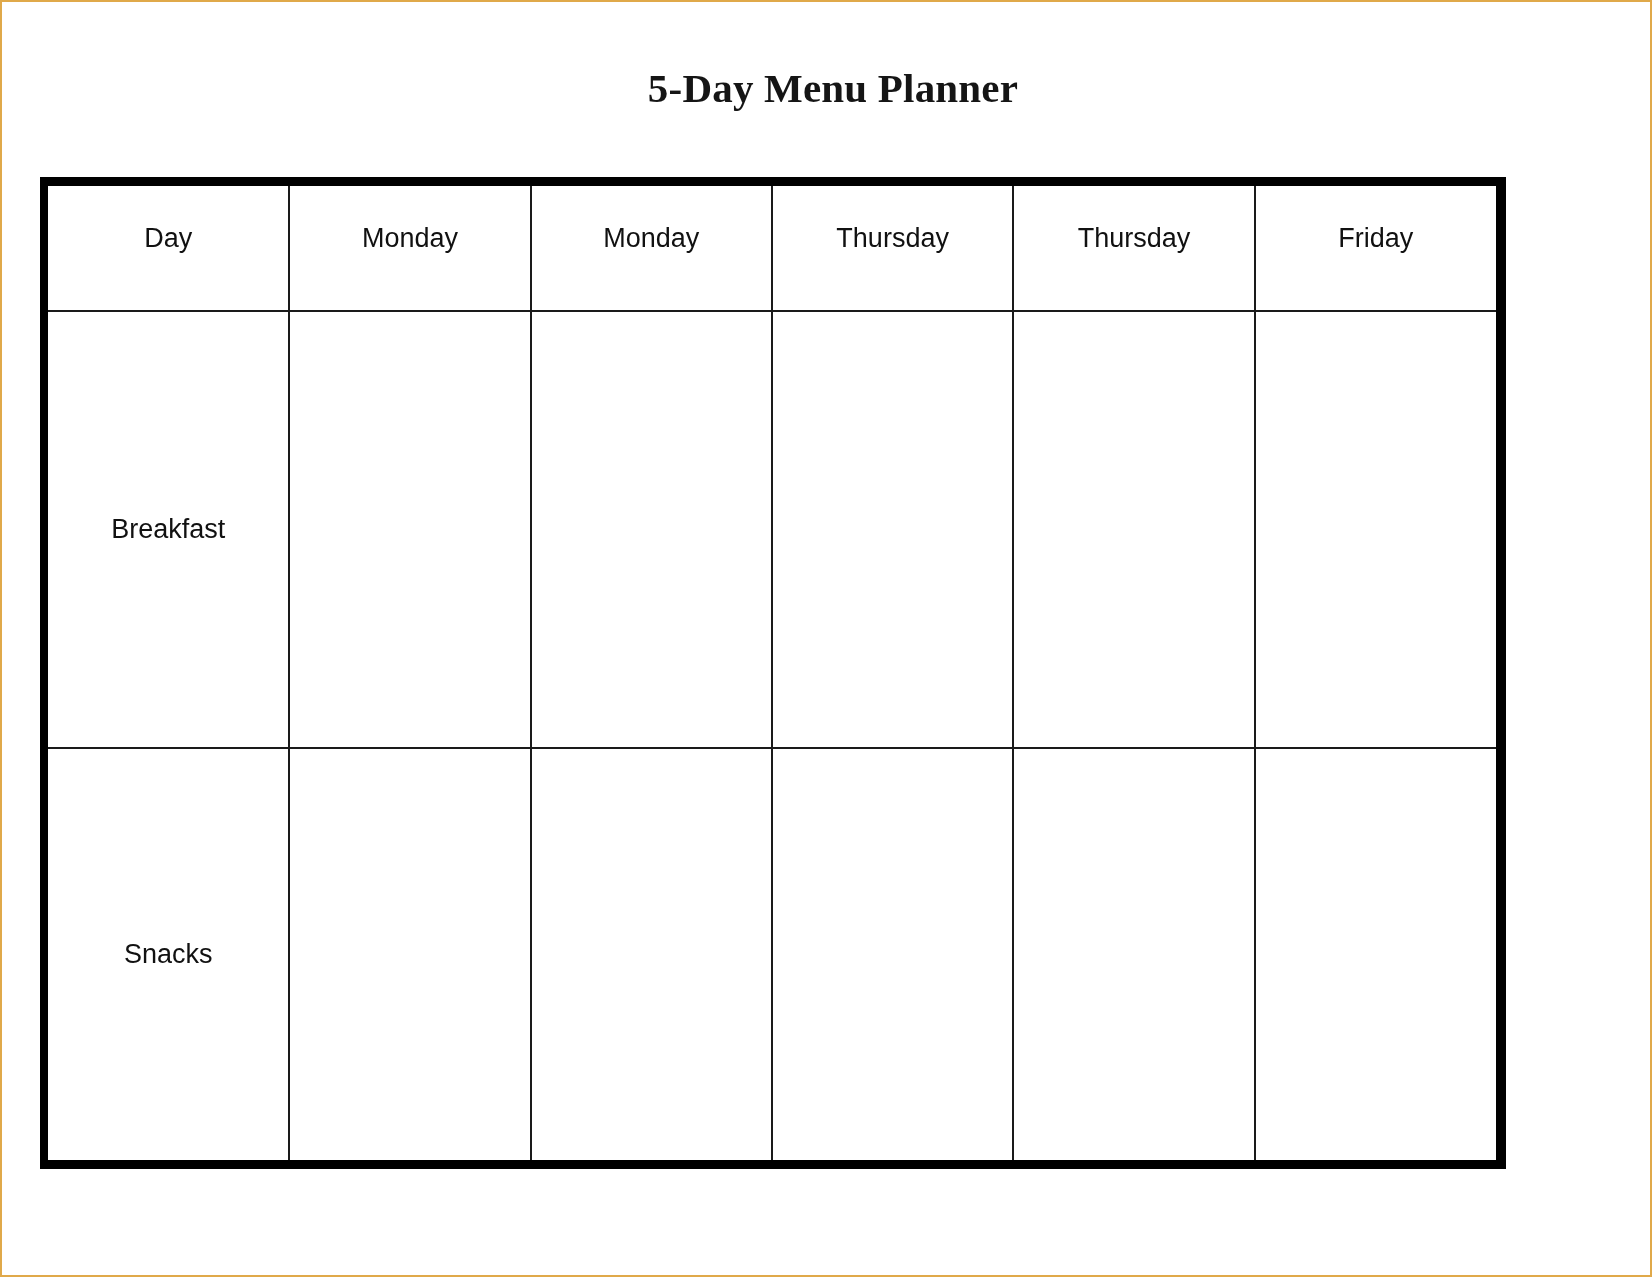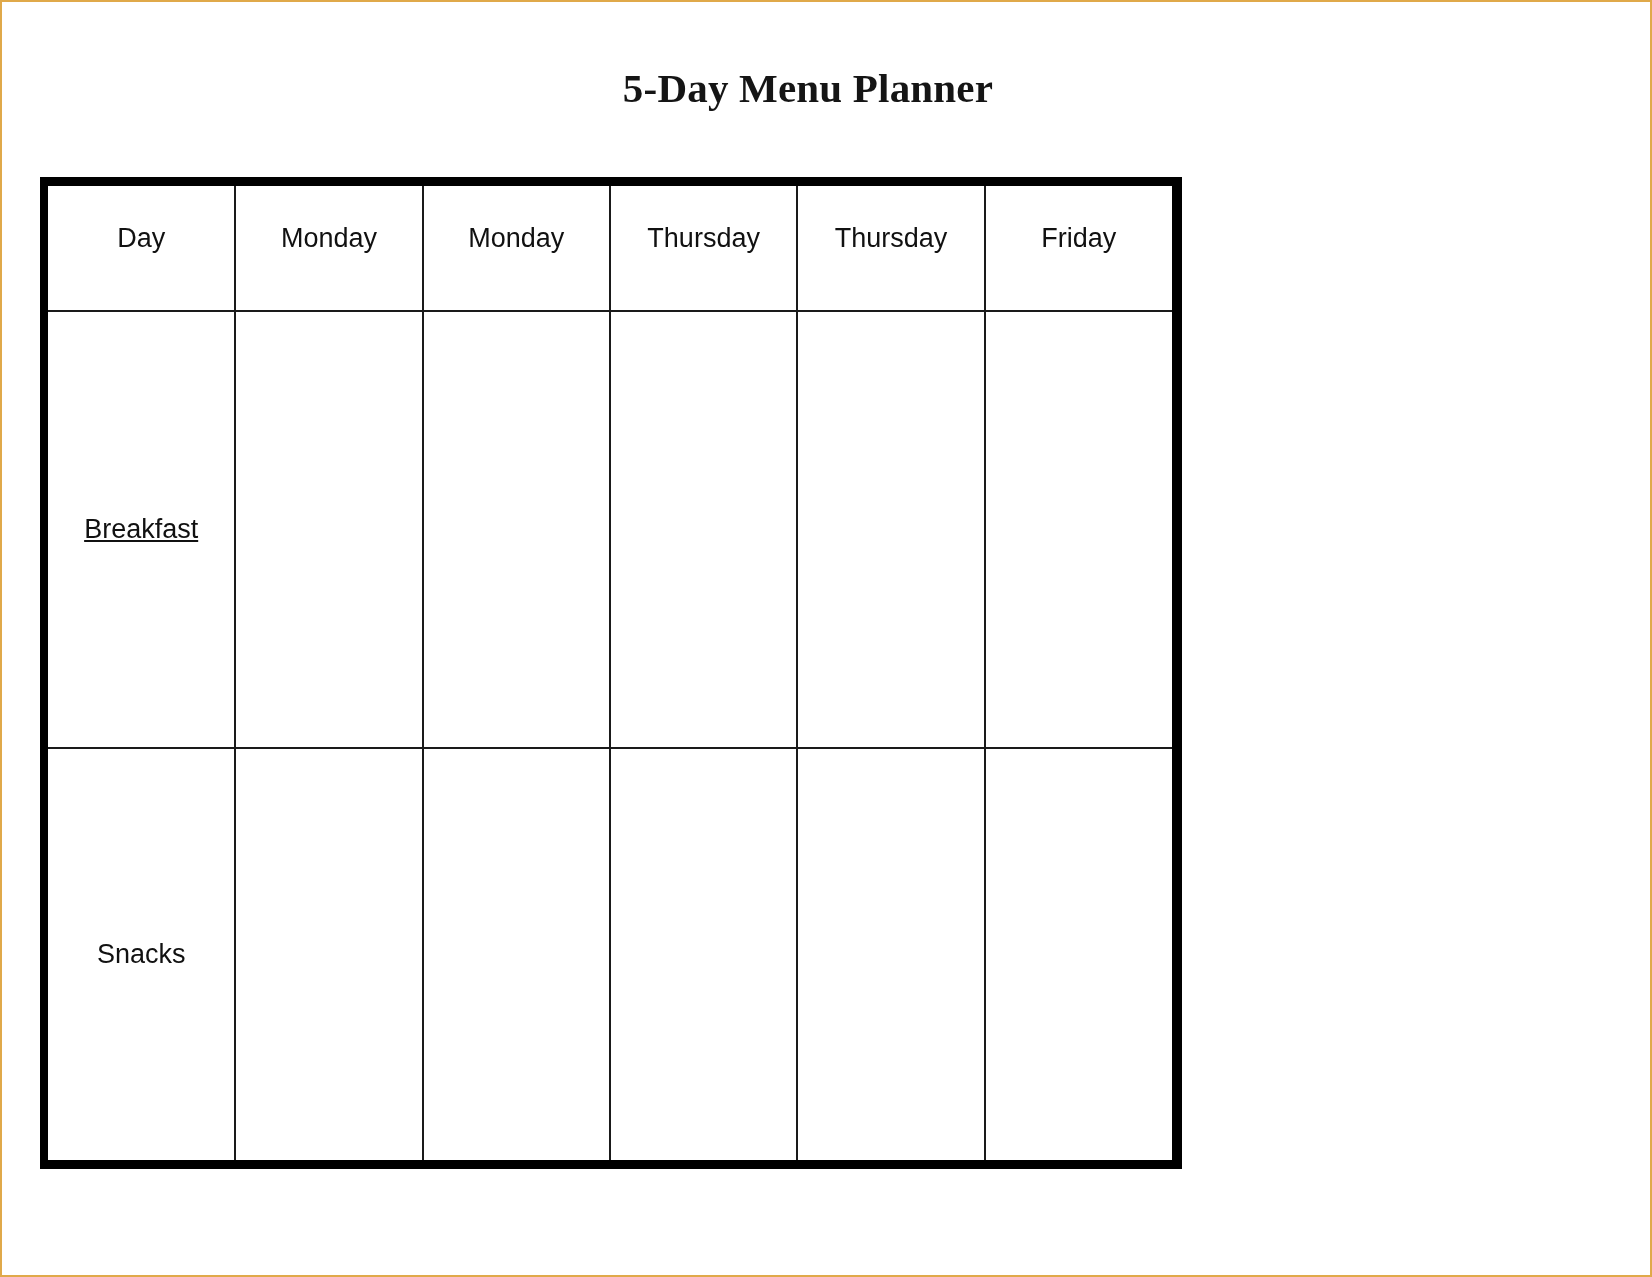--- a/index.html
+++ b/index.html
@@ -23,28 +23,29 @@
     left: 0;
     top: 62px;
     width: 1612px;
     text-align: center;
     font-family: "Liberation Serif", "DejaVu Serif", serif;
     font-weight: bold;
     font-size: 41px;
     letter-spacing: 0.2px;
     color: #151515;
     white-space: nowrap;
+    padding-left: 25px;
   }
 
   
   .planner-wrap {
     position: absolute;
     left: 38px;
     top: 175px;
-    width: 1142px;
+    width: 1466px;
     height: 992px;
     background: #000000;      
     box-sizing: border-box;
     padding: 9px 10px 9px 8px;
   }
 
   .planner {
     width: 100%;
     height: 100%;
     background: #ffffff;
@@ -91,21 +92,21 @@
 
   .entry-cell {
     font-family: "Liberation Sans", "DejaVu Sans", sans-serif;
     font-size: 24px;
     color: #111111;
     text-align: center;
     vertical-align: middle;
   }
 
   
-  tr.r-breakfast td, tr.r-breakfast th { height: 190px; text-decoration: underline; }
+  tr.r-breakfast td, tr.r-breakfast th { height: 190px; }
   tr.r-lunch td,     tr.r-lunch th     { height: 260px; }
   tr.r-dinner td,    tr.r-dinner th    { height: 258px; }
   tr.r-snacks td,    tr.r-snacks th    { height: 180px; }
 
   
   tr.r-lunch td.trim-rule {
     border-bottom: 0;
     position: relative;
   }
   tr.r-lunch td.trim-rule::after {

